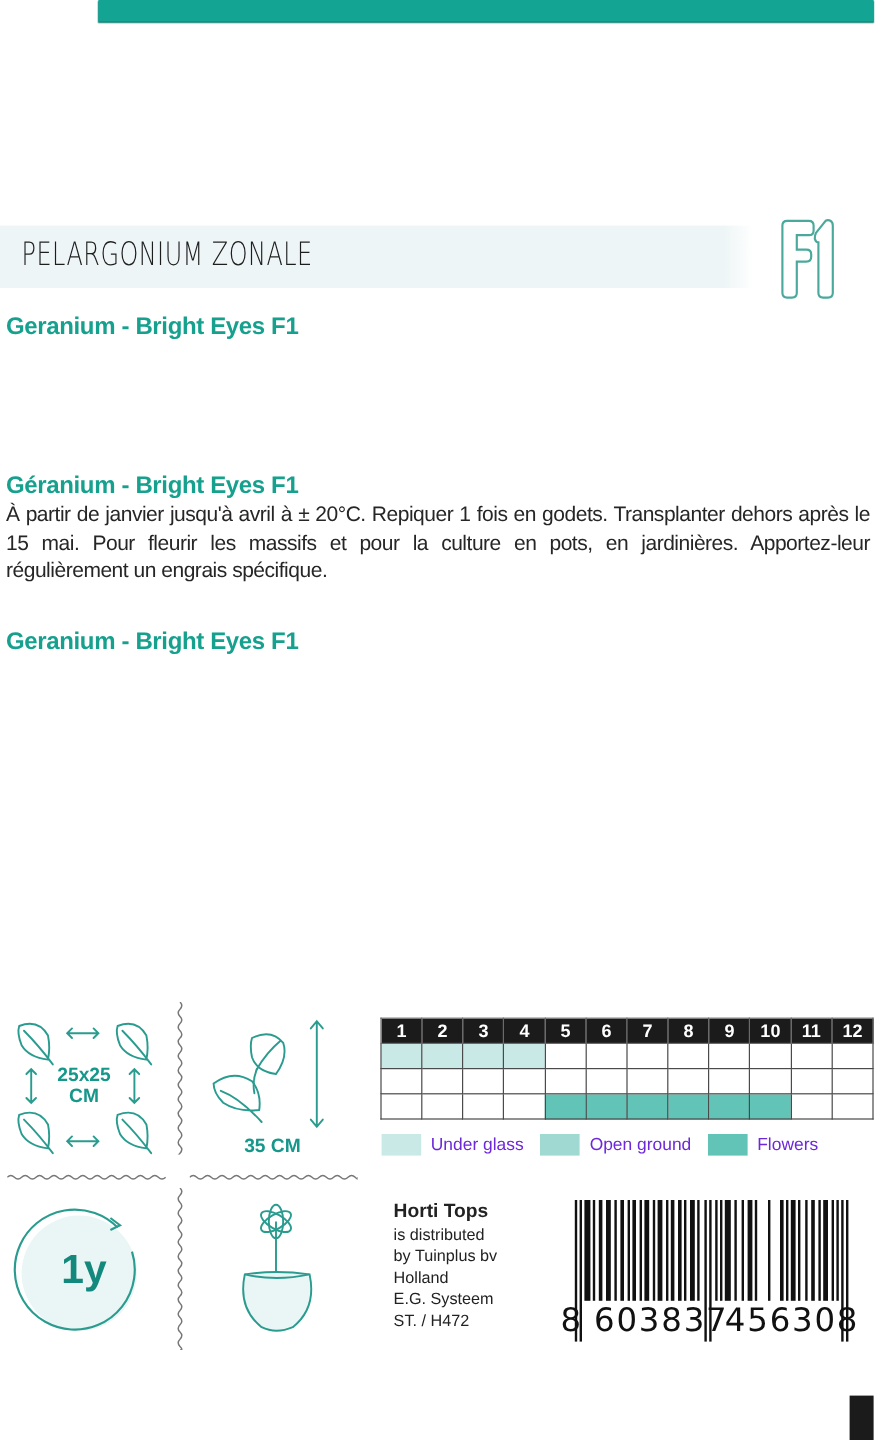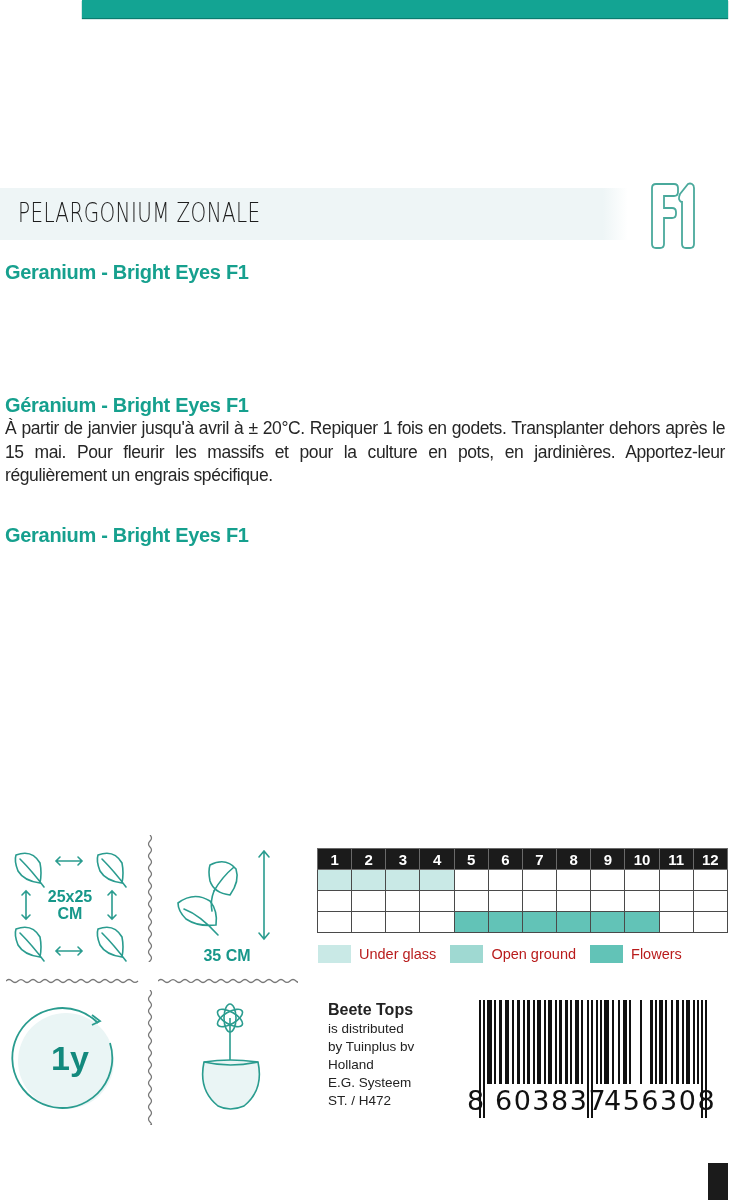--- a/index.html
+++ b/index.html
@@ -28,21 +28,21 @@
   .icon-box { position: absolute; }
   .cm-label { position: absolute; font-weight: bold; color: #17978a; font-size: 15px; text-align: center; line-height: 17px; }
 
   
   .cal { position: absolute; left: 317px; top: 848px; width: 411px; border-collapse: collapse; }
   .cal td { border: 1.5px solid #4a4a4a; width: 34px; height: 21px; padding: 0; }
   .cal tr.hdr td { background: #1b1b1b; color: #fff; font-weight: bold; font-size: 15px; text-align: center; height: 21px; border-color: #6a6a6a; }
   .cal td.ug { background: #c9e9e6; }
   .cal td.fl { background: #62c3b7; }
 
-  .legend { position: absolute; left: 318px; top: 945px; display: flex; align-items: center; font-size: 14.5px; color: #b91c1c; }
+  .legend { position: absolute; left: 318px; top: 945px; display: flex; align-items: center; font-size: 14.5px; color: #6d28d9; }
   .legend .sw { width: 33px; height: 18px; margin-right: 8px; }
   .legend .item { display: flex; align-items: center; margin-right: 14px; }
 
   .dist { position: absolute; left: 328px; top: 1000px; font-size: 13.5px; line-height: 18px; color: #222; }
   .dist .brand { font-weight: bold; font-size: 16px; line-height: 20px; }
 
   .barcode { position: absolute; left: 465px; top: 1000px; width: 262px; height: 120px; }
   .barcode-digits { position: absolute; top: 1085px; font-family: "DejaVu Sans", sans-serif; font-size: 27px; color: #111; letter-spacing: 1.5px; }
 
   .black-tab { position: absolute; left: 708px; top: 1163px; width: 20px; height: 37px; background: #1b1b1b; }
@@ -209,21 +209,21 @@
     <span class="sw" style="background:#9fd9d2;"></span>
     <span>Open ground</span>
   </div>
   <div class="item">
     <span class="sw" style="background:#62c3b7;"></span>
     <span>Flowers</span>
   </div>
 </div>
 
 <div class="dist">
-  <div class="brand">Beete Tops</div>
+  <div class="brand">Horti Tops</div>
   <div>is distributed</div>
   <div>by Tuinplus bv</div>
   <div>Holland</div>
   <div>E.G. Systeem</div>
   <div>ST. / H472</div>
 </div>
 
 <svg class="barcode" viewBox="0 0 262 120">
   <g fill="#111">
     <rect x="14" y="0" width="2" height="118"></rect>

